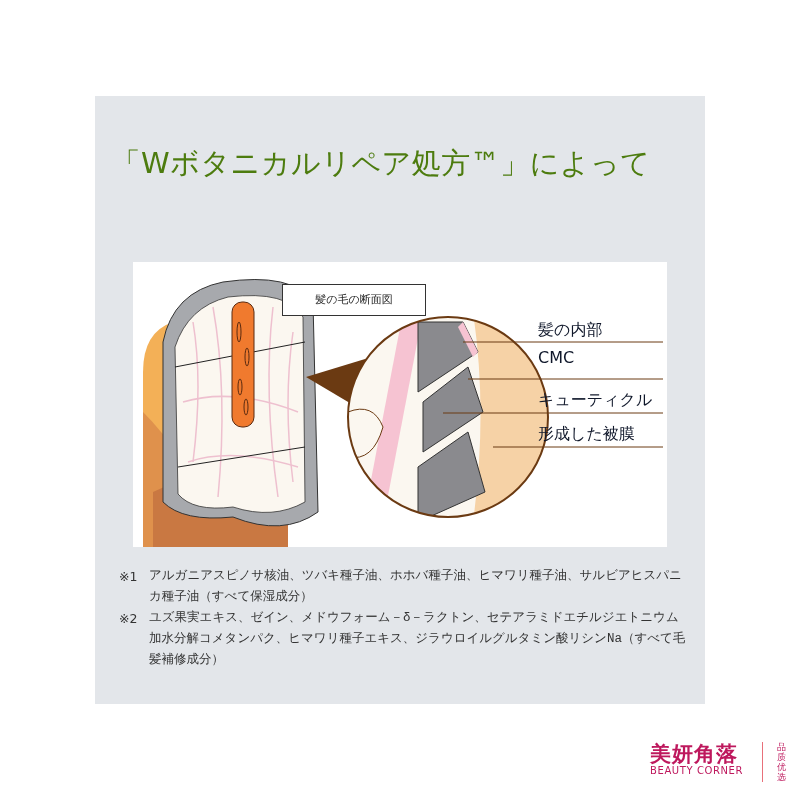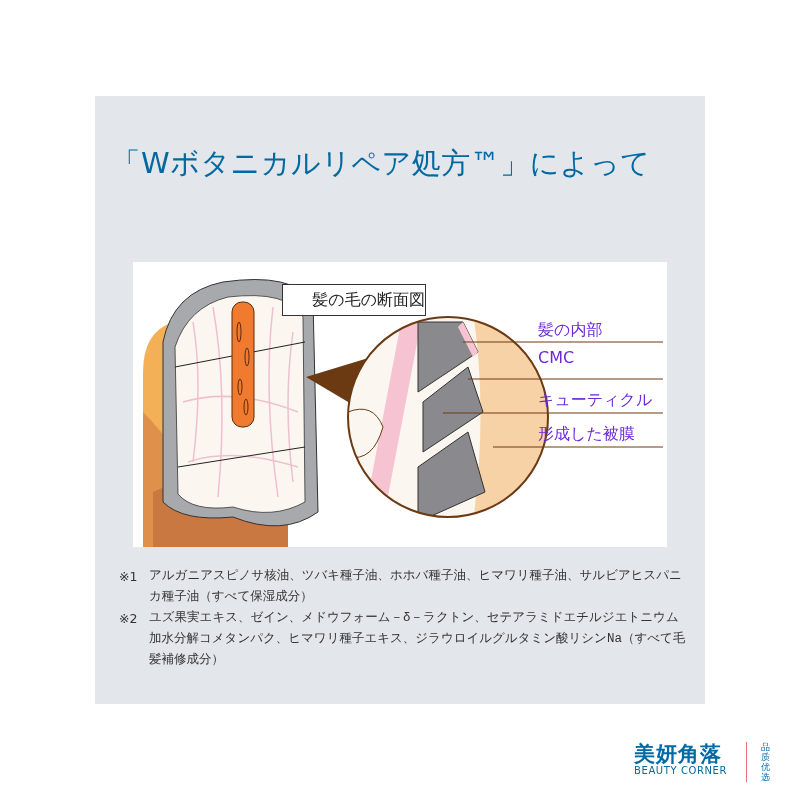--- a/index.html
+++ b/index.html
@@ -1,30 +1,30 @@
 <!DOCTYPE html>
 <html><head>
 <meta charset="utf-8">
 <style>
   html, body { margin:0; padding:0; }
   body { width:800px; height:800px; background:#ffffff; position:relative; overflow:hidden;
          font-family:"DejaVu Sans", "Liberation Sans", sans-serif; }
   .panel { position:absolute; left:95px; top:96px; width:610px; height:608px; background:#e3e6ea; }
-  .headline { position:absolute; left:0; top:42px; width:572px; text-align:center; color:#0369a1;
+  .headline { position:absolute; left:0; top:42px; width:572px; text-align:center; color:#4d7c0f;
               font-size:29px; line-height:50px; letter-spacing:0.5px; }
   .diagram { position:absolute; left:38px; top:166px; width:534px; height:285px; background:#ffffff; overflow:hidden; }
   .diagram-title { position:absolute; left:149px; top:22px; width:142px; height:30px; border:1px solid #333;
-                   font-size:16px; line-height:30px; text-align:right; color:#222; background:#fff; }
+                   font-size:11px; line-height:30px; text-align:center; color:#222; background:#fff; }
   .diagram svg { position:absolute; left:0; top:0; }
-  .label { position:absolute; left:405px; font-size:16px; color:#6d28d9; }
+  .label { position:absolute; left:405px; font-size:16px; color:#0f172a; }
   .notes { position:absolute; left:24px; top:470px; width:570px; font-size:12.5px; color:#333; line-height:21px; }
   .note { display:flex; }
   .note-mark { width:30px; flex:none; }
   .note-text { flex:1;font-family:Liberation Mono, monospace; }
-  .brand { position:absolute; left:634px; top:740px; color:#0369a1; }
+  .brand { position:absolute; left:650px; top:740px; color:#be185d; }
   .brand-cn { font-size:21px; font-weight:bold; letter-spacing:1px; }
   .brand-sub { position:absolute; left:112px; top:2px; font-size:9px; line-height:10px; border-left:1px solid #e8707a; padding-left:14px; }
   .brand-en { font-size:10px; letter-spacing:0.6px; margin-top:-3px; }
 </style>
 </head>
 <body>
 
 <div class="panel">
   <div class="headline">
     <div>「Wボタニカルリペア処方™」によって</div>

